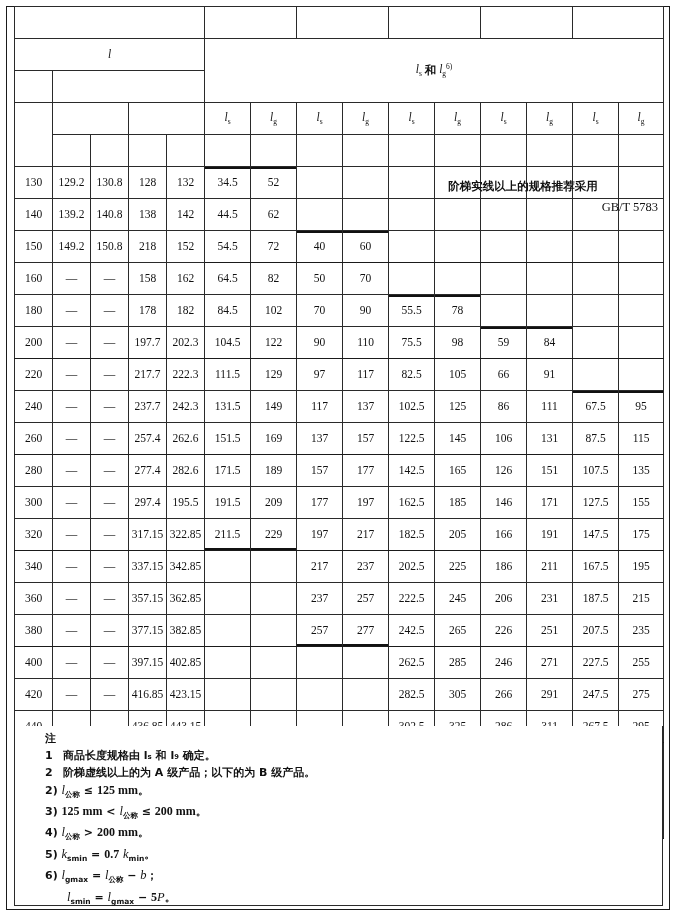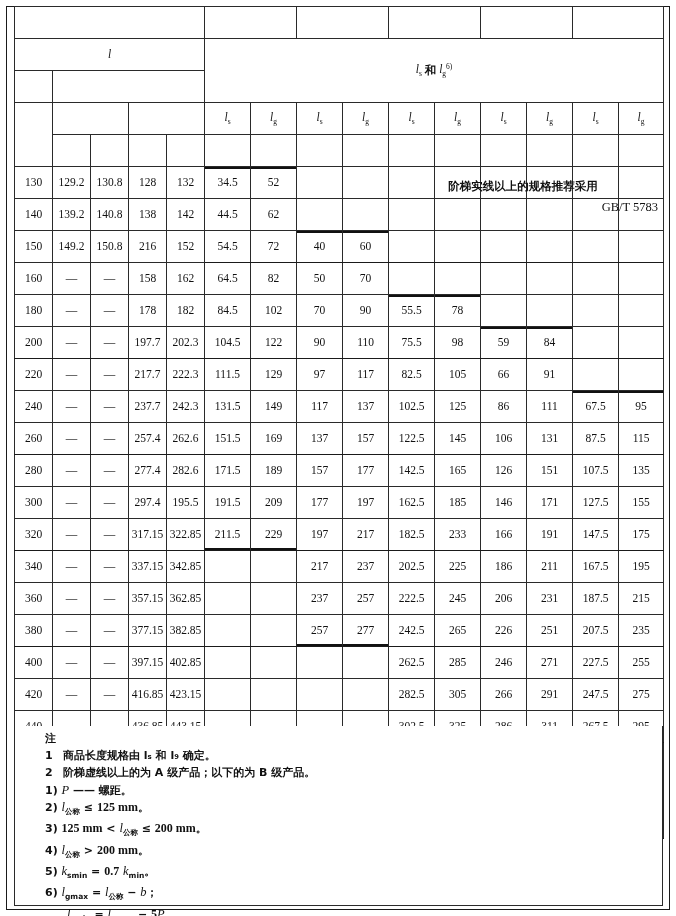--- a/index.html
+++ b/index.html
@@ -198,21 +198,21 @@
           <td class="blank"></td>
           <td class="blank"></td>
           <td class="blank"></td>
           <td class="blank"></td>
           <td class="blank"></td>
         </tr>
         <tr>
           <td class="dash">150</td>
           <td class="dash">149.2</td>
           <td class="dash">150.8</td>
-          <td class="dash">216</td>
+          <td class="dash">218</td>
           <td class="dash">152</td>
           <td class="grp">54.5</td>
           <td class="grp">72</td>
           <td class="grp sb-t">40</td>
           <td class="grp sb-t">60</td>
           <td class="blank grp"></td>
           <td class="blank grp"></td>
           <td class="blank grp"></td>
           <td class="blank grp"></td>
           <td class="blank grp"></td>
@@ -358,21 +358,21 @@
           <td class="grp">320</td>
           <td class="grp">—</td>
           <td class="grp">—</td>
           <td class="grp">317.15</td>
           <td class="grp">322.85</td>
           <td class="grp sb-b">211.5</td>
           <td class="grp sb-b">229</td>
           <td class="grp">197</td>
           <td class="grp">217</td>
           <td class="grp">182.5</td>
-          <td class="grp">233</td>
+          <td class="grp">205</td>
           <td class="grp">166</td>
           <td class="grp">191</td>
           <td class="grp">147.5</td>
           <td class="grp">175</td>
         </tr>
         <tr>
           <td>340</td>
           <td>—</td>
           <td>—</td>
           <td>337.15</td>
@@ -530,21 +530,20 @@
   <div class="stair-note" style="left:388px;top:160px;width:270px;margin-top:16px;">
     <div>阶梯实线以上的规格推荐采用</div>
     <div class="g">GB/T 5783</div>
   </div>
 
   <div class="note-area">
     <div class="notes">
       <div class="ln">注</div>
       <div class="ln"><span class="num">1</span><span>商品长度规格由 lₛ 和 l₉ 确定。</span></div>
       <div class="ln"><span class="num">2</span><span>阶梯虚线以上的为 A 级产品；以下的为 B 级产品。</span></div>
-      <div class="ln">1)&nbsp;<span class="it">P</span>&nbsp;——&nbsp;螺距。</div>
       <div class="ln">2)&nbsp;<span class="it">l</span><sub>公称</sub>&nbsp;≤&nbsp;<span class="ser">125 mm</span>。</div>
       <div class="ln">3)&nbsp;<span class="ser">125 mm</span> &lt; <span class="it">l</span><sub>公称</sub> ≤ <span class="ser">200 mm</span>。</div>
       <div class="ln">4)&nbsp;<span class="it">l</span><sub>公称</sub> &gt; <span class="ser">200 mm</span>。</div>
       <div class="ln">5)&nbsp;<span class="it">k</span><sub>smin</sub> = <span class="ser">0.7</span>&nbsp;<span class="it">k</span><sub>min</sub>。</div>
       <div class="ln">6)&nbsp;<span class="it">l</span><sub>gmax</sub> = <span class="it">l</span><sub>公称</sub> − <span class="it">b</span>；</div>
       <div class="ln ind"><span class="it">l</span><sub>smin</sub> = <span class="it">l</span><sub>gmax</sub> − <span class="ser">5</span><span class="it">P</span>。</div>
     </div>
   </div>
 
 

